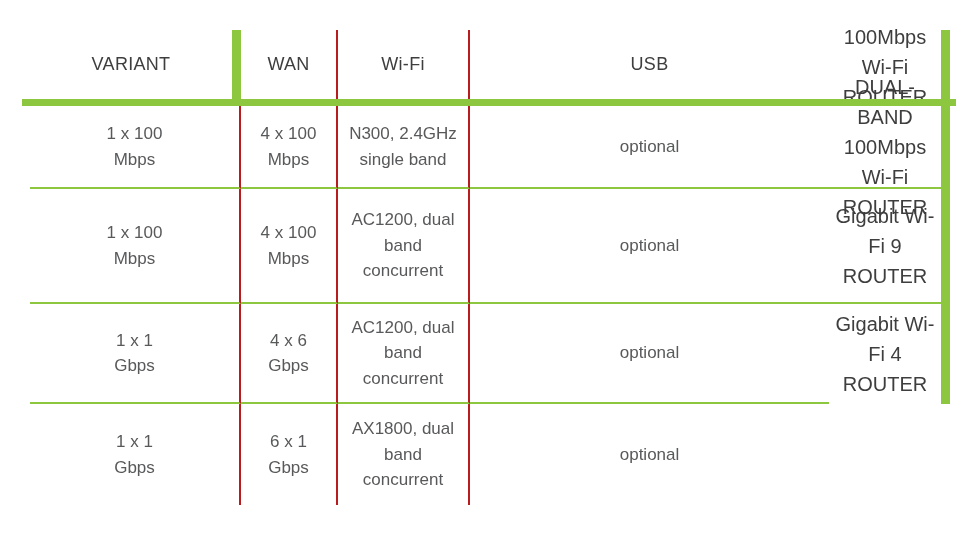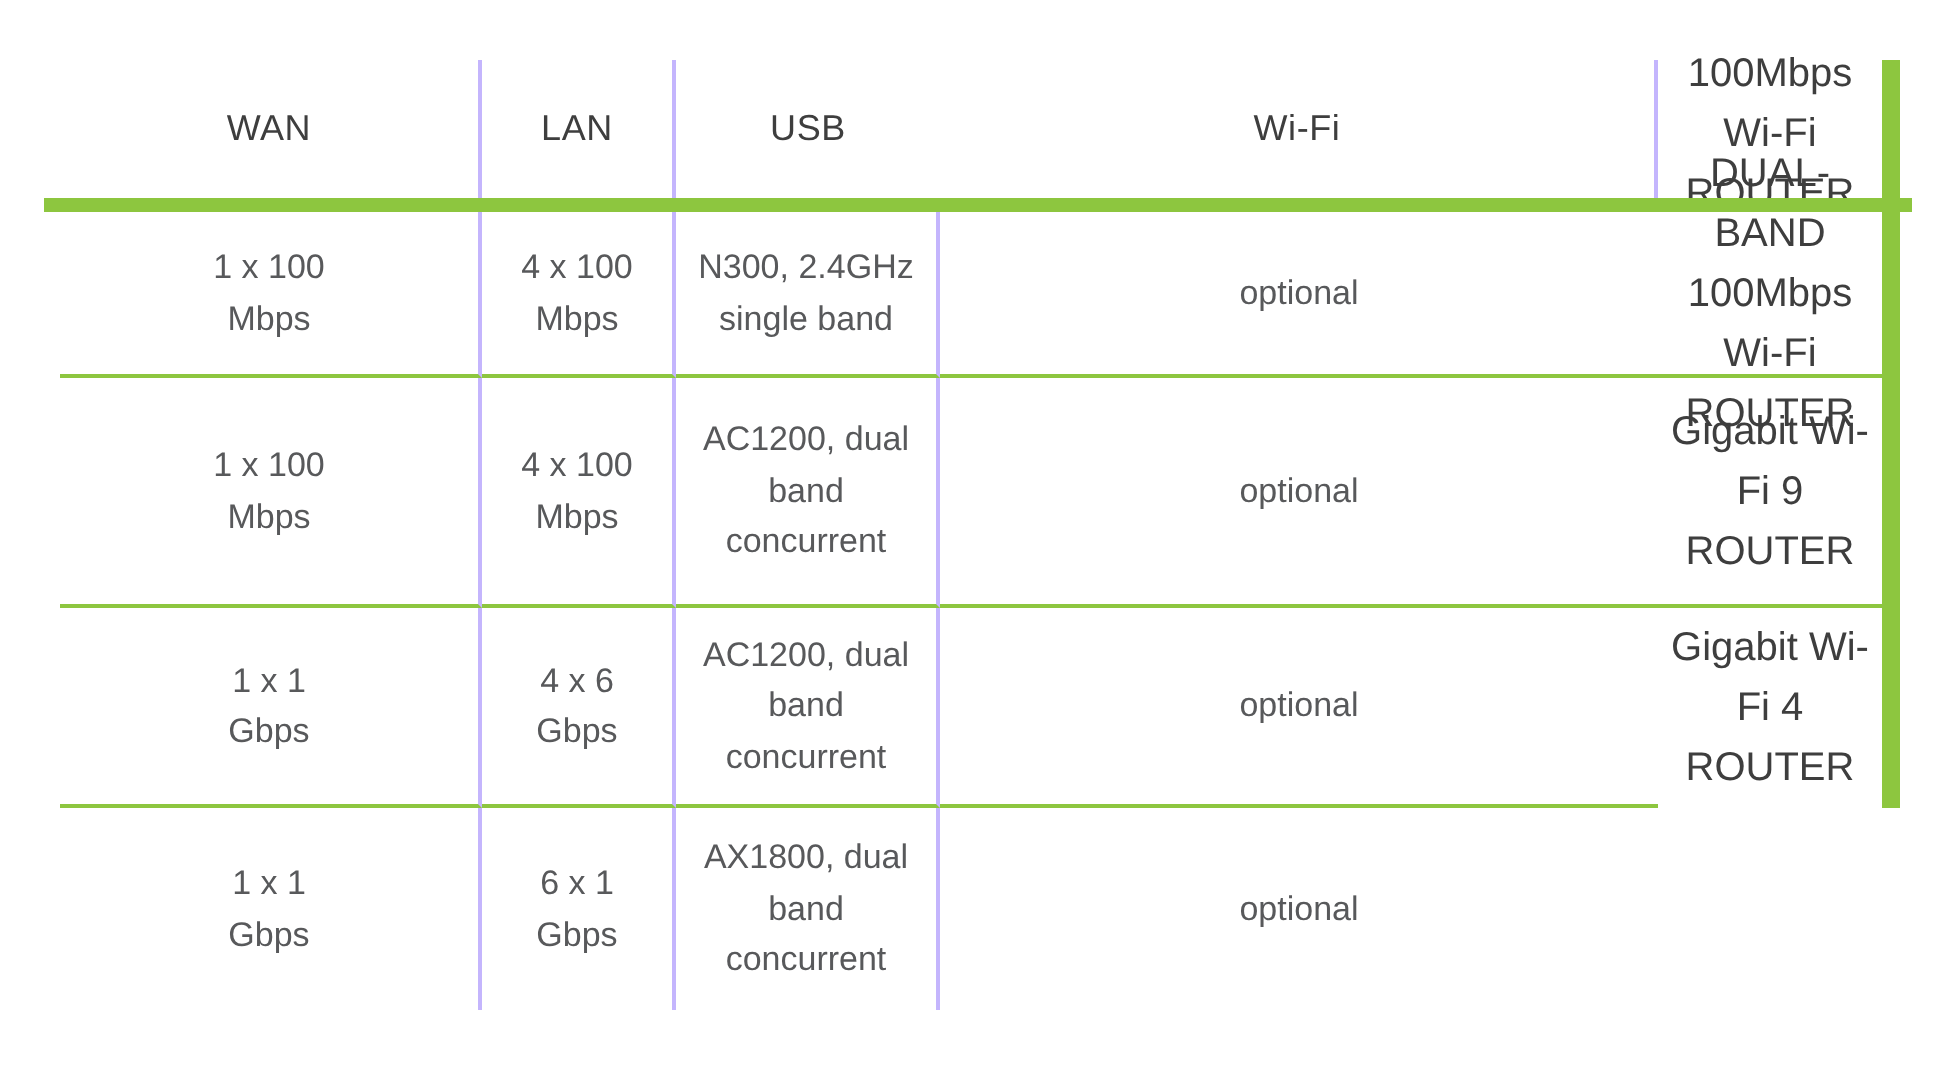--- a/index.html
+++ b/index.html
@@ -26,21 +26,21 @@
     align-items: center;
     justify-content: center;
     text-align: center;
     white-space: pre-line;
     line-height: 1.5;
     box-sizing: border-box;
     padding: 0 4px;
   }
   
   .c1 { border-right: 9px solid #8dc63f; }
-  .c2, .c3, .c4 { border-right: 2px solid #c4b5fd; }
+  .c2, .c3, .c4 { border-right: 2px solid #b91c1c; }
   
   .rh { border-bottom: 7px solid #8dc63f; }
   .r1, .r2, .r3 { border-bottom: 2px solid #8dc63f; }
   
   .head {
     font-size: 18px;
     color: #3e3e3e;
     letter-spacing: 0.3px;
   }
   .variant {
@@ -60,24 +60,24 @@
     height: 7px;
     background: #8dc63f;
   }
 </style>
 </head>
 <body>
 
 <div class="spec-table">
   <div class="head-rule-ext"></div>
 
+  <div class="cell head rh c1">VARIANT</div>
   <div class="cell head rh c2">WAN</div>
-  <div class="cell head rh c3">LAN</div>
+  <div class="cell head rh c4">Wi-Fi</div>
   <div class="cell head rh">USB</div>
-  <div class="cell head rh c4">Wi-Fi</div>
 
   <div class="cell variant r1 c1">100Mbps Wi-Fi
 ROUTER</div>
   <div class="cell value r1 c2">1 x 100
 Mbps</div>
   <div class="cell value r1 c3">4 x 100
 Mbps</div>
   <div class="cell value r1 c4">N300, 2.4GHz single band</div>
   <div class="cell value r1">optional</div>
 

